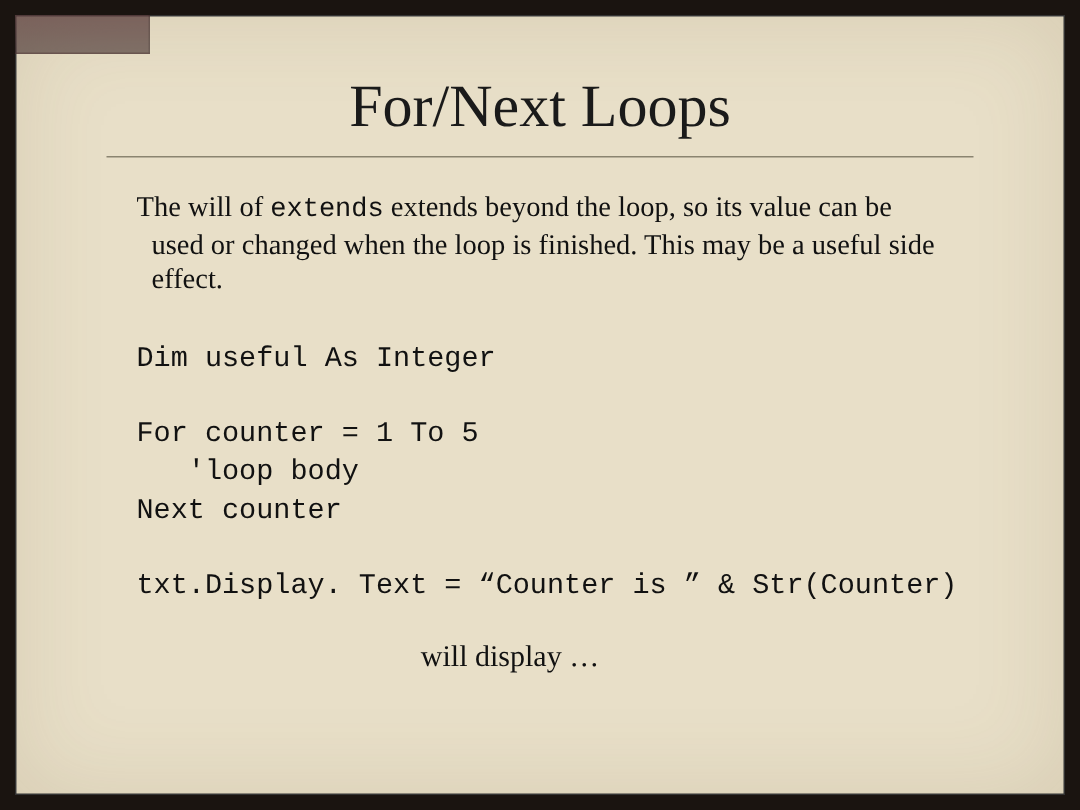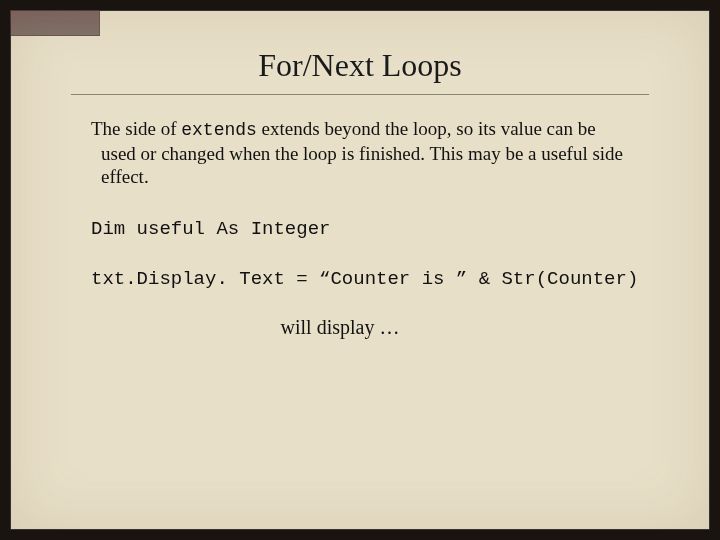--- a/index.html
+++ b/index.html
@@ -26,21 +26,21 @@
     top: -1px;
     left: -1px;
     width: 90px;
     height: 26px;
     background: linear-gradient(to bottom, rgba(90,60,60,0.75), rgba(60,40,40,0.6));
     border-right: 1px solid rgba(0,0,0,0.15);
     border-bottom: 1px solid rgba(0,0,0,0.15);
   }
   .title {
     font-family: "Times New Roman", Times, serif;
-    font-size: 32px;
+    font-size: 40px;
     text-align: center;
     color: #1a1a1a;
     margin-top: 8px;
     margin-bottom: 10px;
     font-weight: 400;
   }
   .rule {
     border: none;
     border-top: 1px solid #8a8470;
     margin: 0 10px 22px 10px;
@@ -77,20 +77,23 @@
 </head>
 <body>
 
 <div class="slide">
   <div class="corner-tab"></div>
 
   <h1 class="title">For/Next Loops</h1>
   <hr class="rule">
 
   <p class="body-text">
-    <span>The side of </span><span class="mono">extends</span><span> extends beyond the loop, so its value can be used or changed when the loop is finished. This may be a useful side effect.</span>
+    <span>The will of </span><span class="mono">extends</span><span> extends beyond the loop, so its value can be used or changed when the loop is finished. This may be a useful side effect.</span>
   </p>
 
   <div class="code">Dim useful As Integer</div>
+  <div class="code">For counter = 1 To 5
+   'loop body
+Next counter</div>
   <div class="code">txt.Display. Text = “Counter is ” &amp; Str(Counter)</div>
 
   <div class="footer">will display …</div>
 </div>
 
 </body></html>

